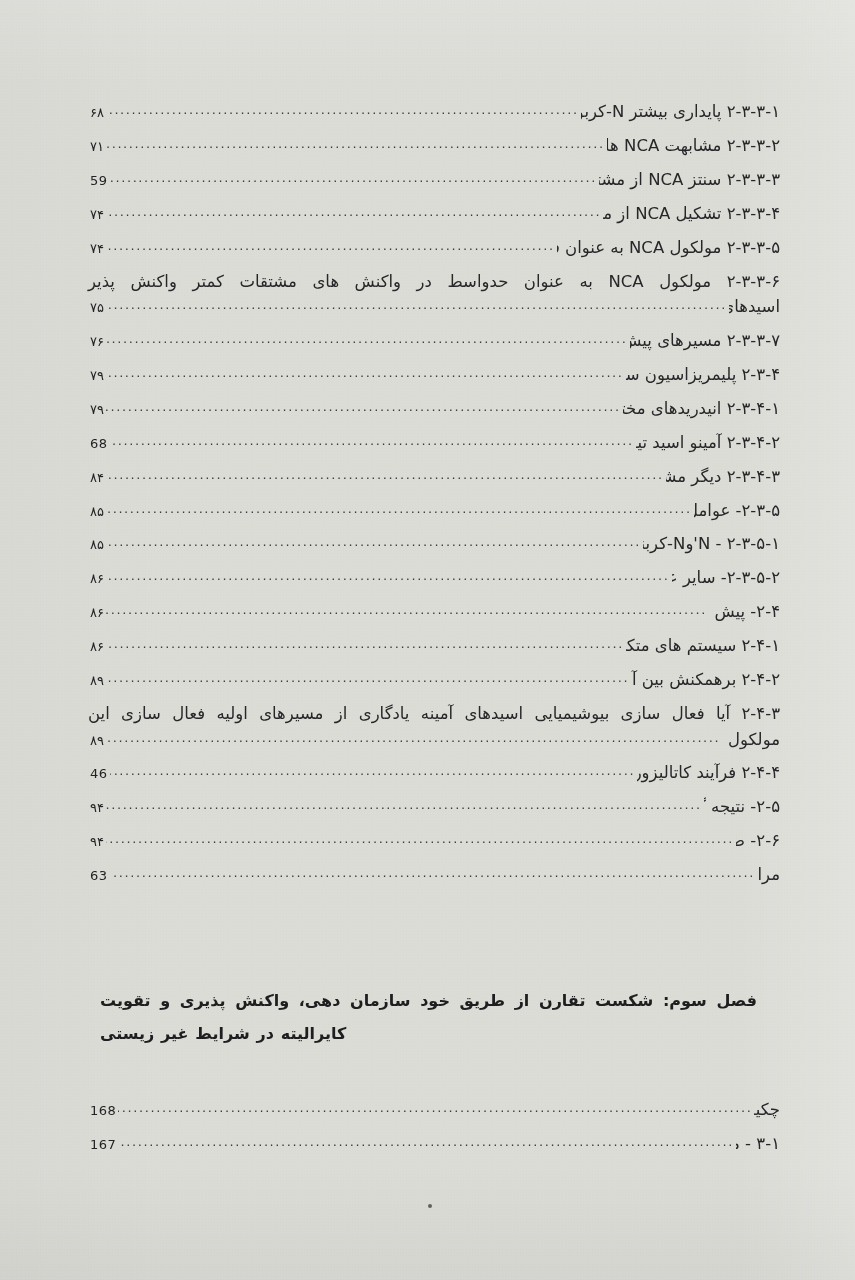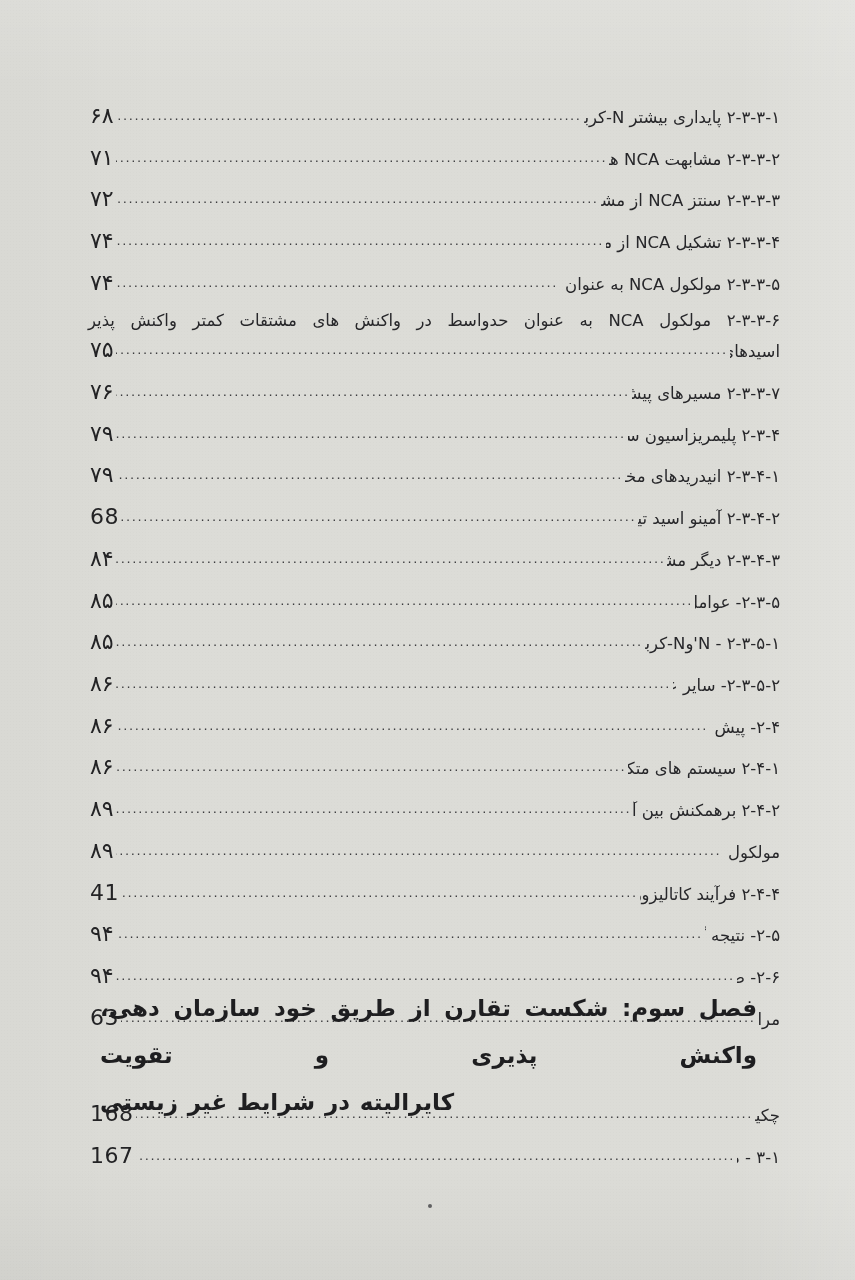--- a/index.html
+++ b/index.html
@@ -79,21 +79,21 @@
     color: #3c3c3e;
   }
   .leader::after {
     content: "............................................................................................................................................................................................................";
     display: block;
     white-space: nowrap;
   }
 
   .pageno {
     flex: 0 0 auto;
-    font-size: 22px;
+    font-size: 13px;
     color: #232325;
     padding-left: 2px;
     letter-spacing: .5px;
   }
 
   
   .toc-line.wrapped {
     display: block;
     white-space: normal;
     text-align: justify;
@@ -117,21 +117,21 @@
   }
   .toc-cont .toc-title { flex: 0 1 auto; }
 
   #chapter-heading {
     position: absolute;
     top: 985px;
     right: 98px;
     left: 100px;
     direction: rtl;
     font-weight: bold;
-    font-size: 23px;
+    font-size: 16px;
     line-height: 2.05;
     color: #1e1e20;
     text-align: justify;
     text-align-last: justify;
     word-spacing: .08em;
   }
   #chapter-heading .ch-line2 {
     display: block;
     text-align: left;
     text-align-last: left;
@@ -173,21 +173,21 @@
 
     <div class="toc-line">
       <span class="toc-title">۲-۳-۳-۲ مشابهت NCA ها از نظر سینتیکی به سایر انیدریدها</span>
       <span class="leader"></span>
       <span class="pageno">۷۱</span>
     </div>
 
     <div class="toc-line">
       <span class="toc-title">۲-۳-۳-۳ سنتز NCA از مشتقات کمتر واکنش پذیر اسیدهای آمینه</span>
       <span class="leader"></span>
-      <span class="pageno">۷۲</span>
+      <span class="pageno">59</span>
     </div>
 
     <div class="toc-line">
       <span class="toc-title">۲-۳-۳-۴ تشکیل NCA از مشتقات واکنش پذیر گروه های آمینو</span>
       <span class="leader"></span>
       <span class="pageno">۷۴</span>
     </div>
 
     <div class="toc-line">
       <span class="toc-title">۲-۳-۳-۵ مولکول NCA به عنوان فعال ترین شکل اسید آمینه در محیط های پیش حیاتی</span>
@@ -263,30 +263,33 @@
       <span class="leader"></span>
       <span class="pageno">۸۶</span>
     </div>
 
     <div class="toc-line">
       <span class="toc-title">۲-۴-۲ برهمکنش بین آمینو اسیدها، پپتیدها و قندها</span>
       <span class="leader"></span>
       <span class="pageno">۸۹</span>
     </div>
 
+    <div class="toc-line wrapped">
+      <span class="toc-title">۲-۴-۳ آیا فعال سازی بیوشیمیایی اسیدهای آمینه یادگاری از مسیرهای اولیه فعال سازی این</span>
+    </div>
     <div class="toc-cont">
       <span class="toc-title">مولکول هاست؟</span>
       <span class="leader"></span>
       <span class="pageno">۸۹</span>
     </div>
 
     <div class="toc-line">
       <span class="toc-title">۲-۴-۴ فرآیند کاتالیزوری با آمینواسیدها و پپتیدها</span>
       <span class="leader"></span>
-      <span class="pageno">41</span>
+      <span class="pageno">46</span>
     </div>
 
     <div class="toc-line">
       <span class="toc-title">۲-۵- نتیجه گیری نهایی</span>
       <span class="leader"></span>
       <span class="pageno">۹۴</span>
     </div>
 
     <div class="toc-line">
       <span class="toc-title">۲-۶- ضمیمه</span>

